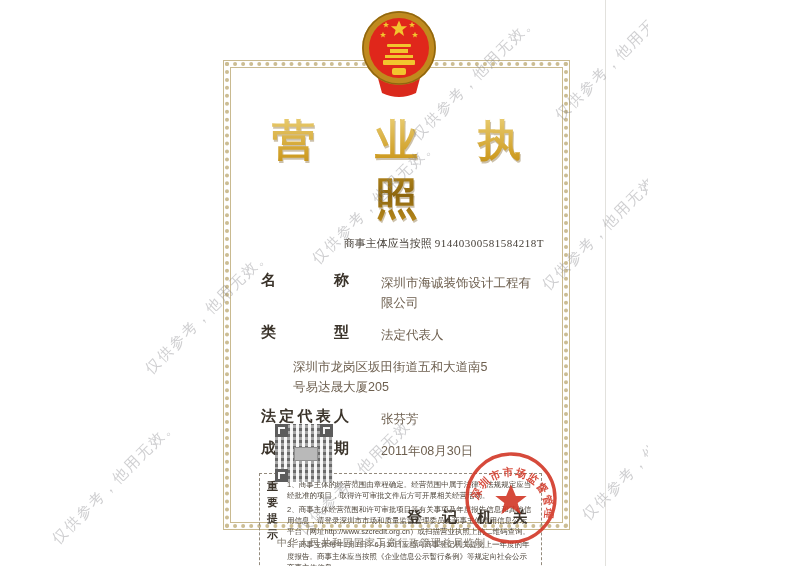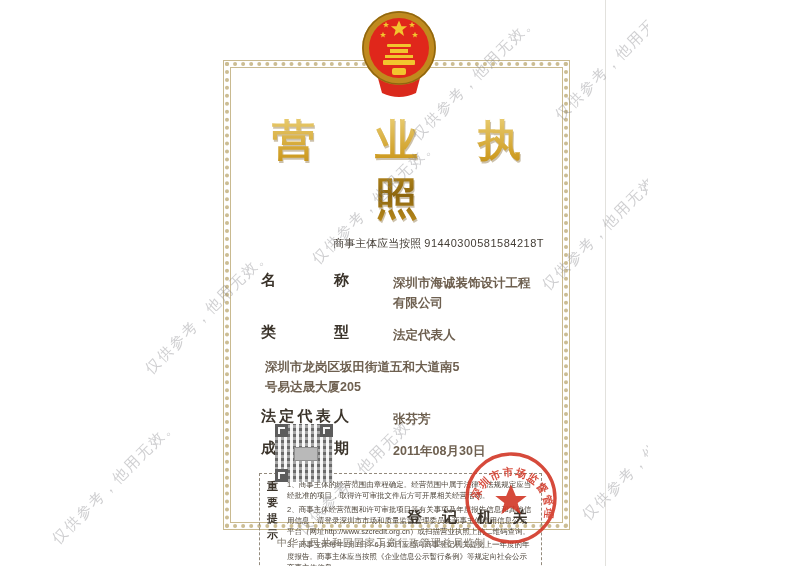--- a/index.html
+++ b/index.html
@@ -15,27 +15,27 @@
 
   
   .emblem{position:absolute;left:359px;top:7px;width:80px;height:94px;z-index:3;}
 
   .title-row{margin-top:44px;text-align:center;padding-left:24px;}
   .title{display:inline-block;font-size:43px;font-weight:bold;letter-spacing:24px;
          background:linear-gradient(180deg,#ecd27a 0%,#cf9d24 38%,#8d660e 72%,#c08f1d 100%);
          -webkit-background-clip:text;background-clip:text;color:transparent;
          filter:drop-shadow(1px 2px 0px rgba(110,75,10,.35));}
   .code-row{margin-top:8px;text-align:right;padding-right:18px;font-size:11px;color:#433d35;}
-  .code-row .num{letter-spacing:.5px;}
+  .code-row .num{letter-spacing:.5px;font-family:Liberation Serif, serif;}
 
   .fields{margin:20px 22px 0 30px;}
-  .f-row{display:flex;margin-bottom:10px;gap:40px;}
+  .f-row{display:flex;margin-bottom:10px;}
   .f-label{width:88px;min-width:88px;font-weight:bold;font-size:15px;color:#3b342b;
            text-align:justify;text-align-last:justify;line-height:1.25;}
-  .f-value{margin-left:4px;font-size:12.5px;color:#6e6050;line-height:1.6;max-width:200px;padding-top:2px;font-weight:bold;}
+  .f-value{margin-left:32px;font-size:12.5px;color:#6e6050;line-height:1.6;max-width:200px;padding-top:2px;}
 
   .notice{margin:12px 20px 0 28px;border:1px dashed #938a7c;padding:5px 7px 4px 6px;display:flex;}
   .n-label{width:13px;min-width:13px;font-weight:bold;font-size:11px;color:#3b342b;line-height:1.45;
            word-break:break-all;margin-right:8px;text-align:center;}
   .n-items{flex:1;}
   .n-items p{margin:0 0 2px;font-size:7.5px;color:#4c443a;line-height:1.5;}
 
   
   .qr{position:absolute;left:44px;top:356px;width:58px;height:58px;
       background-image:

